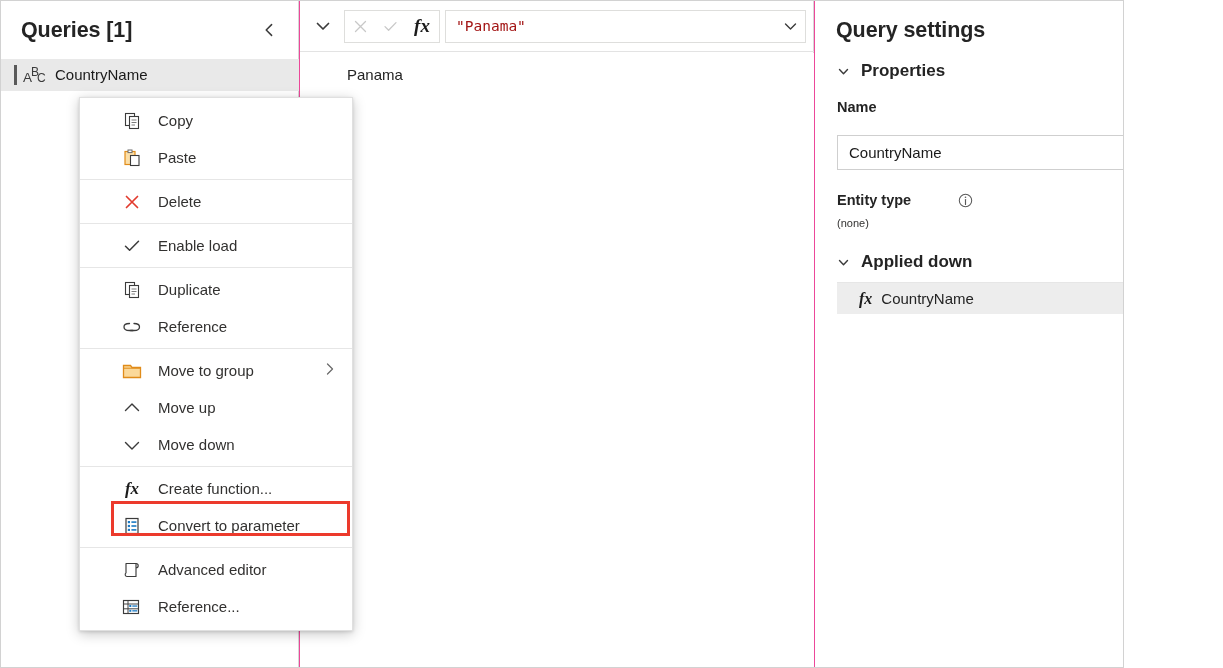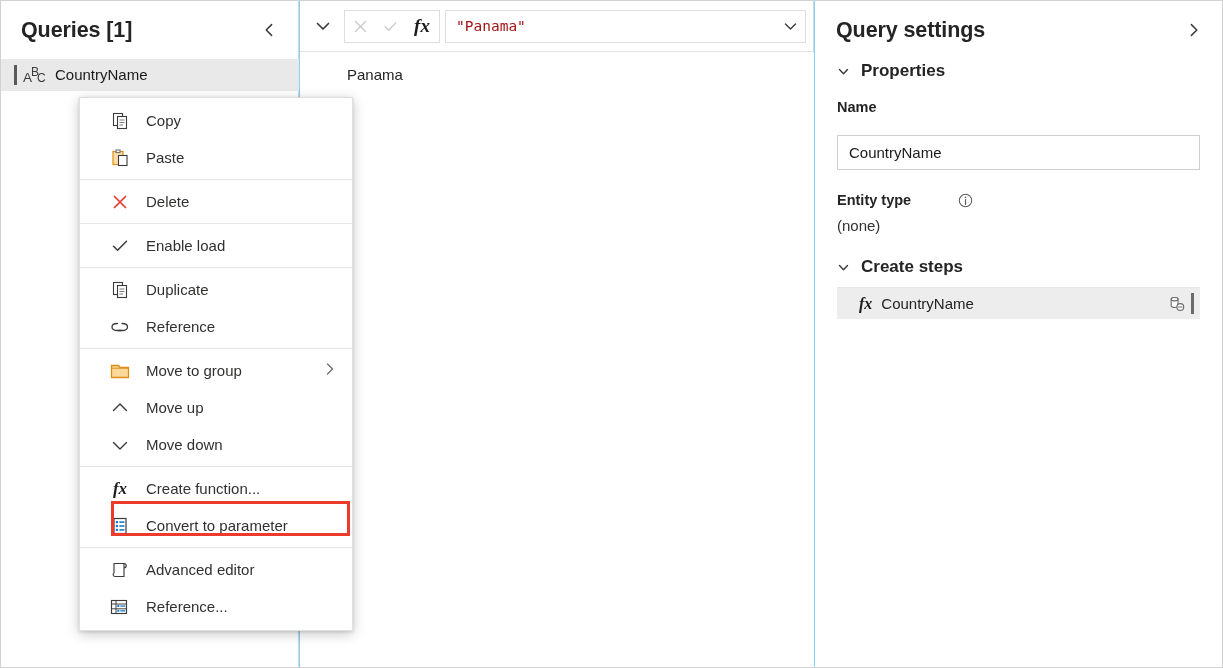--- a/index.html
+++ b/index.html
@@ -5,22 +5,22 @@
   * { box-sizing: border-box; }
   html, body {
     margin: 0; padding: 0;
     width: 1223px; height: 668px;
     background: #ffffff;
     font-family: "Liberation Sans", sans-serif;
     overflow: hidden;
   }
   #root {
     position: relative;
-    width: 1223px; height: 668px;
-    background: #7dd3fc;
+    width: 1124px; height: 668px;
+    background: #ec4899;
     border: 1px solid #d2d2d2;
     overflow: hidden;
   }
 
   
   #queries-pane {
     position: absolute;
     left: 0; top: 0;
     width: 298px; height: 666px;
     background: #ffffff;
@@ -92,20 +92,21 @@
     z-index: 40;
   }
   .menu-item {
     display: flex;
     align-items: center;
     height: 37px;
     padding-left: 24px;
     padding-right: 10px;
     cursor: pointer;
     position: relative;
+    margin-left: 12px;
   }
   .menu-icon {
     width: 32px; height: 24px;
     flex: 0 0 auto;
     display: flex;
     align-items: center;
     justify-content: center;
   }
   .menu-icon svg { display: block; }
   .menu-label {
@@ -284,21 +285,21 @@
     font-weight: bold;
     color: #242424;
   }
   .info-icon {
     margin-left: 7px;
     display: flex;
     align-items: center;
     cursor: pointer;
   }
   #qs-entity-value {
-    font-size: 15px;
+    font-size: 11px;
     color: #323130;
     margin: 9px 0 0 22px;
   }
   #applied-steps-head { margin-top: 23px; }
   #steps-list {
     margin: 10px 22px 0 22px;
     border-top: 1px solid #e6e6e6;
   }
   .step-row {
     display: flex;
@@ -592,21 +593,21 @@
       </span>
     </div>
     <div id="qs-entity-value">(none)</div>
 
     <div class="section-head" id="applied-steps-head">
       <span class="sh-chev">
         <svg width="13" height="13" viewBox="0 0 13 13">
             <path d="M2.5 4.5 L6.5 8.8 L10.5 4.5" fill="none" stroke="#3b3b3b" stroke-width="1.4" stroke-linecap="round" stroke-linejoin="round"></path>
           </svg>
       </span>
-      <span class="sh-label">Create steps</span>
+      <span class="sh-label">Applied down</span>
     </div>
 
     <div id="steps-list">
       <div class="step-row">
         <span class="step-fx">fx</span>
         <span class="step-name">CountryName</span>
         <span class="step-action">
           <svg width="18" height="18" viewBox="0 0 18 18">
             <path d="M3.2 4.2 a3.4 1.7 0 0 1 6.8 0 v6.6 a3.4 1.7 0 0 1 -6.8 0 z" fill="#fff" stroke="#6b6b6b" stroke-width="1.1"></path>
             <ellipse cx="6.6" cy="4.2" rx="3.4" ry="1.7" fill="#fff" stroke="#6b6b6b" stroke-width="1.1"></ellipse>

